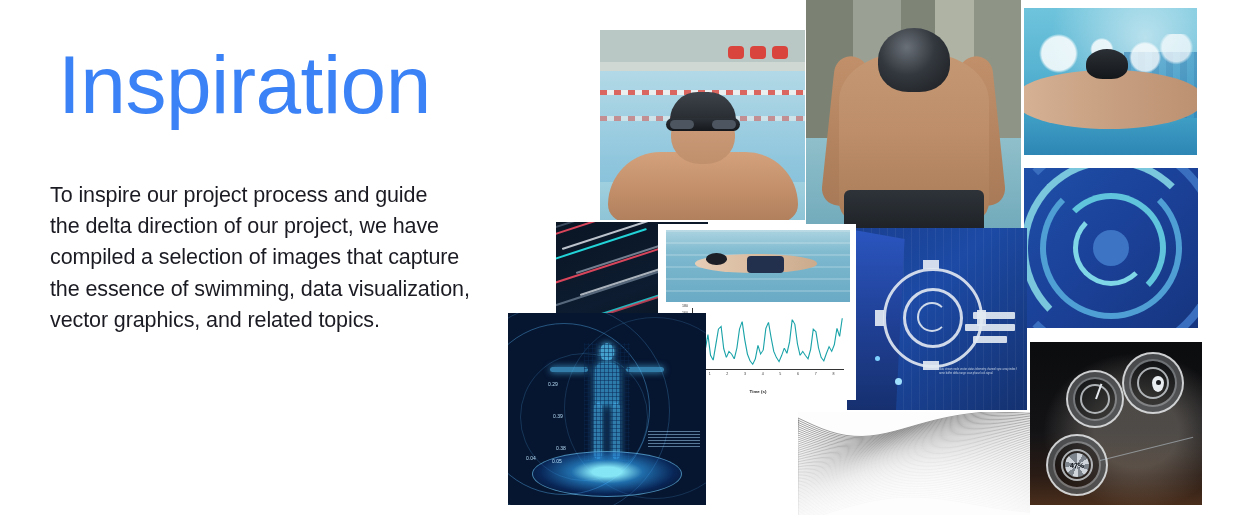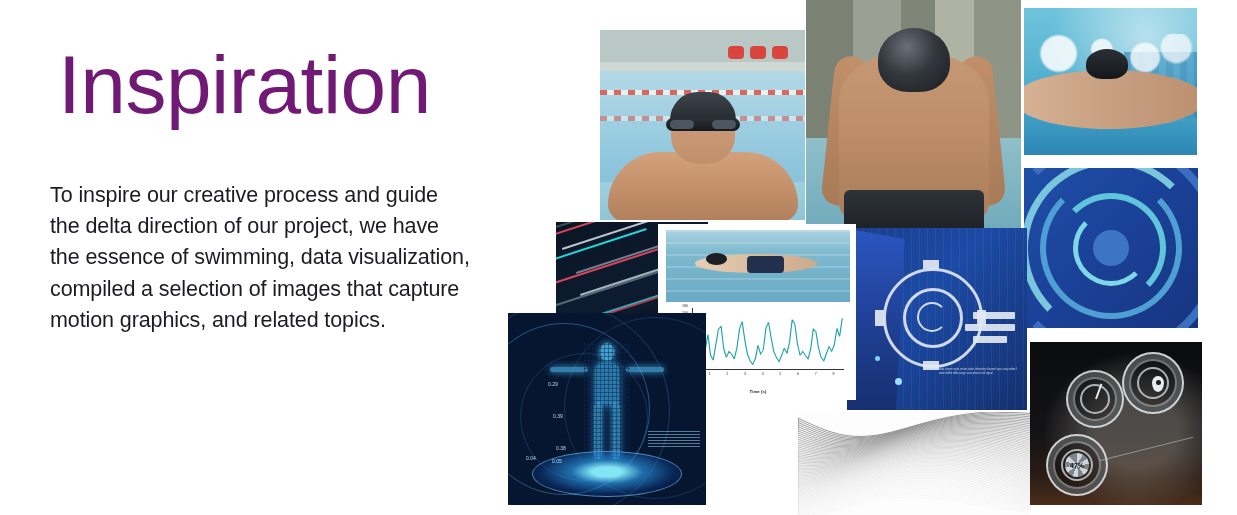--- a/index.html
+++ b/index.html
@@ -30,21 +30,21 @@
     height: 515px;
   }
   #page-title {
     position: absolute;
     left: 58px;
     top: 44px;
     font-size: 82px;
     line-height: 1.0;
     font-weight: 500;
     letter-spacing: -0.5px;
-    color: #701a75;
+    color: #3b82f6;
     white-space: nowrap;
   }
   #body-paragraph {
     position: absolute;
     left: 50px;
     top: 180px;
     width: 505px;
     font-size: 21.5px;
     line-height: 1.45;
     color: #1b1b23;
@@ -360,25 +360,25 @@
   .wave-svg { position:absolute; inset:0; }
 </style>
 </head>
 <body>
 
 <div id="slide">
 
   <div id="text-col">
     <div id="page-title">Inspiration</div>
     <div id="body-paragraph">
-      <span class="ln">To inspire our creative process and guide</span>
+      <span class="ln">To inspire our project process and guide</span>
       <span class="ln">the delta direction of our project, we have</span>
+      <span class="ln">compiled a selection of images that capture</span>
       <span class="ln"> the essence of swimming, data visualization,</span>
-      <span class="ln">compiled a selection of images that capture</span>
-      <span class="ln">motion graphics, and related topics.</span>
+      <span class="ln">vector graphics, and related topics.</span>
     </div>
   </div>
 
   <div id="collage">
 
     <div class="tile" id="tile-swimmer-pool-edge">
       <div class="art">
         <div class="pool-bg"></div>
         <div class="pool-float" style="left:128px; top:16px;"></div>
         <div class="pool-float" style="left:150px; top:16px;"></div>

